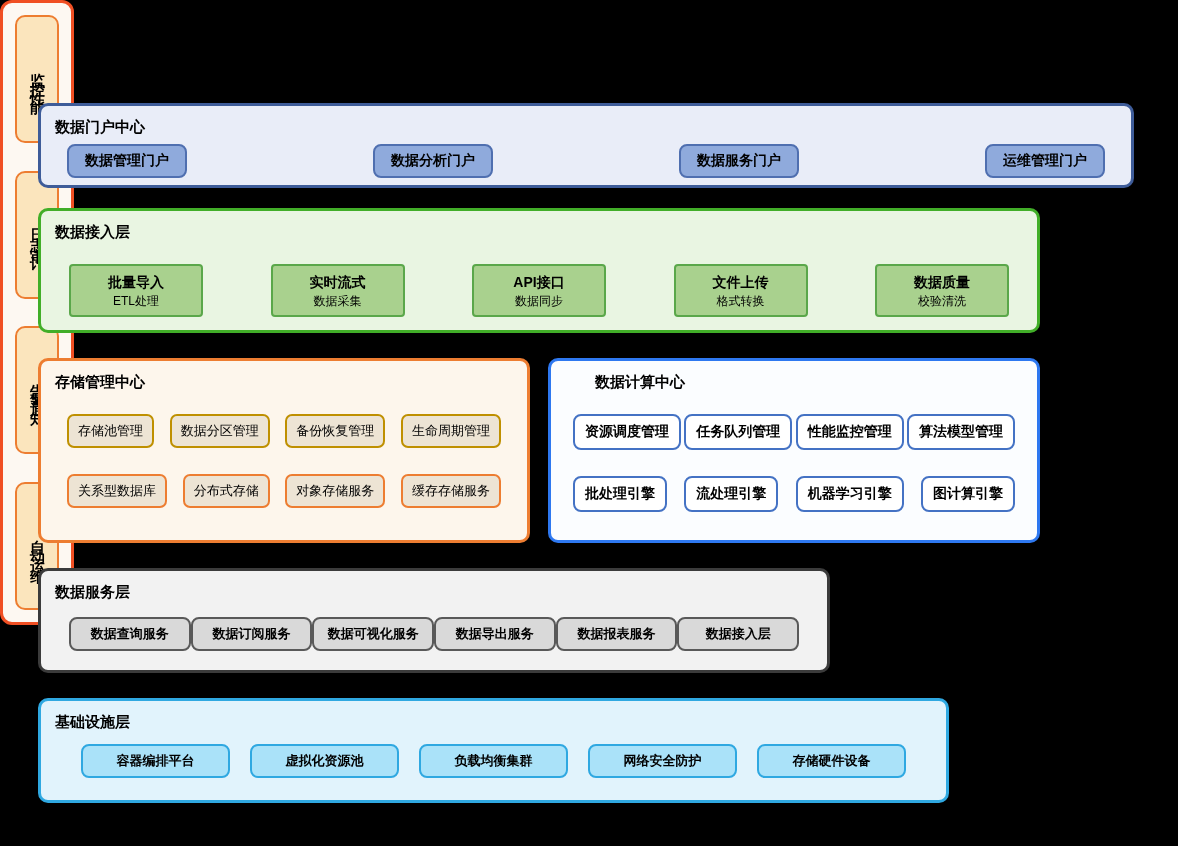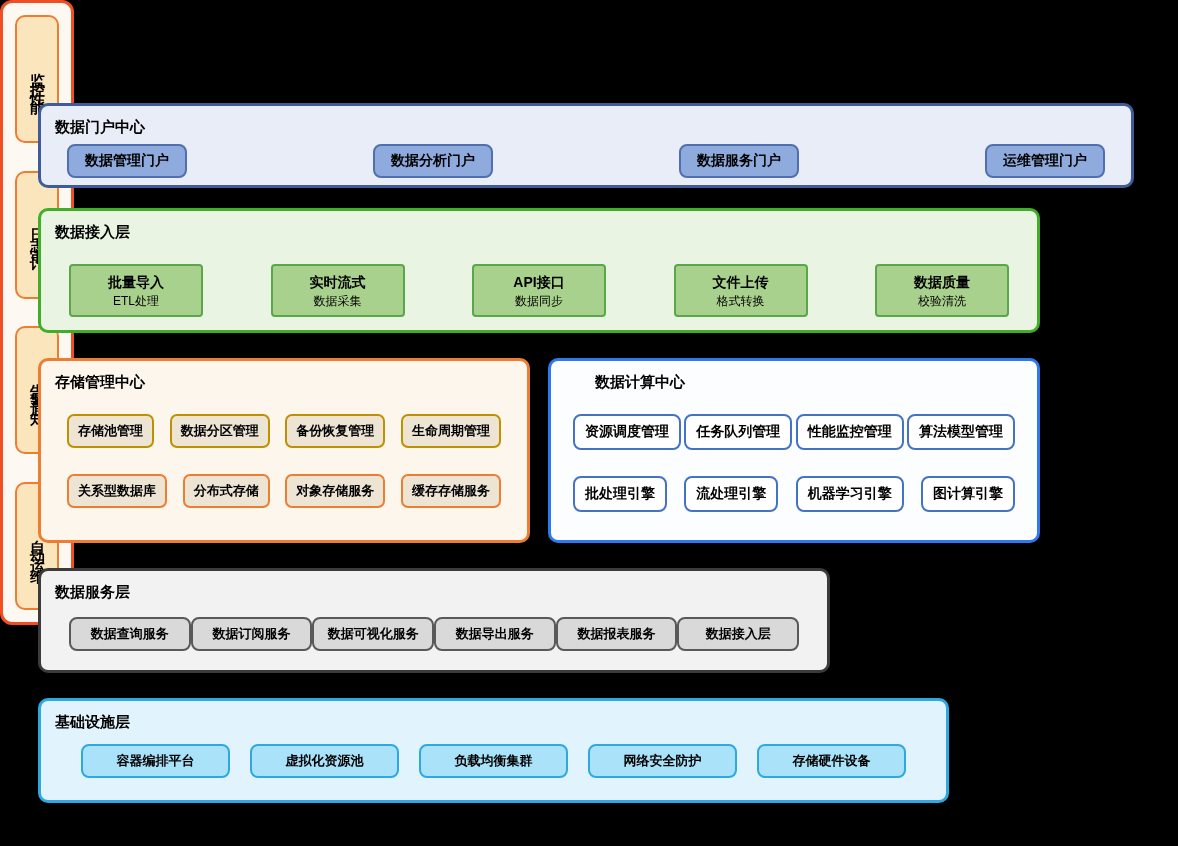--- a/index.html
+++ b/index.html
@@ -28,21 +28,21 @@
     border-radius:4px;}
   .access-card .t{font-weight:bold;font-size:14px;line-height:18px;}
   .access-card .s{font-size:12px;line-height:16px;margin-top:2px;}
 
   
   #storage{left:38px;top:358px;width:492px;height:185px;
     background:var(--storage_bg,#fdf6ec);border:3px solid var(--storage_border,#ed7d31);}
   #storage .row{margin:22px 26px 0;}
   #storage .row.r2{margin-top:26px;}
   .stor-card{height:34px;display:flex;align-items:center;padding:0 9px;box-sizing:border-box;
-    background:var(--storage_card_bg,#ede4d4);border-radius:7px;font-weight:bold;font-size:13px;}
+    background:var(--storage_card_bg,#ede4d4);border-radius:7px;font-weight:normal;font-size:13px;}
   .stor-card.gold{border:2px solid var(--storage_card_border_row1,#bf9000);}
   .stor-card.orng{border:2px solid var(--storage_card_border_row2,#ed7d31);}
 
   
   #compute{left:548px;top:358px;width:492px;height:185px;
     background:var(--compute_bg,#fbfdff);border:3px solid var(--compute_border,#2e78f0);}
   #compute .sec-title{padding-left:44px;}
   #compute .row{margin:22px 22px 0;}
   #compute .row.r2{margin-top:26px;}
   .comp-card{height:36px;display:flex;align-items:center;padding:0 10px;box-sizing:border-box;

